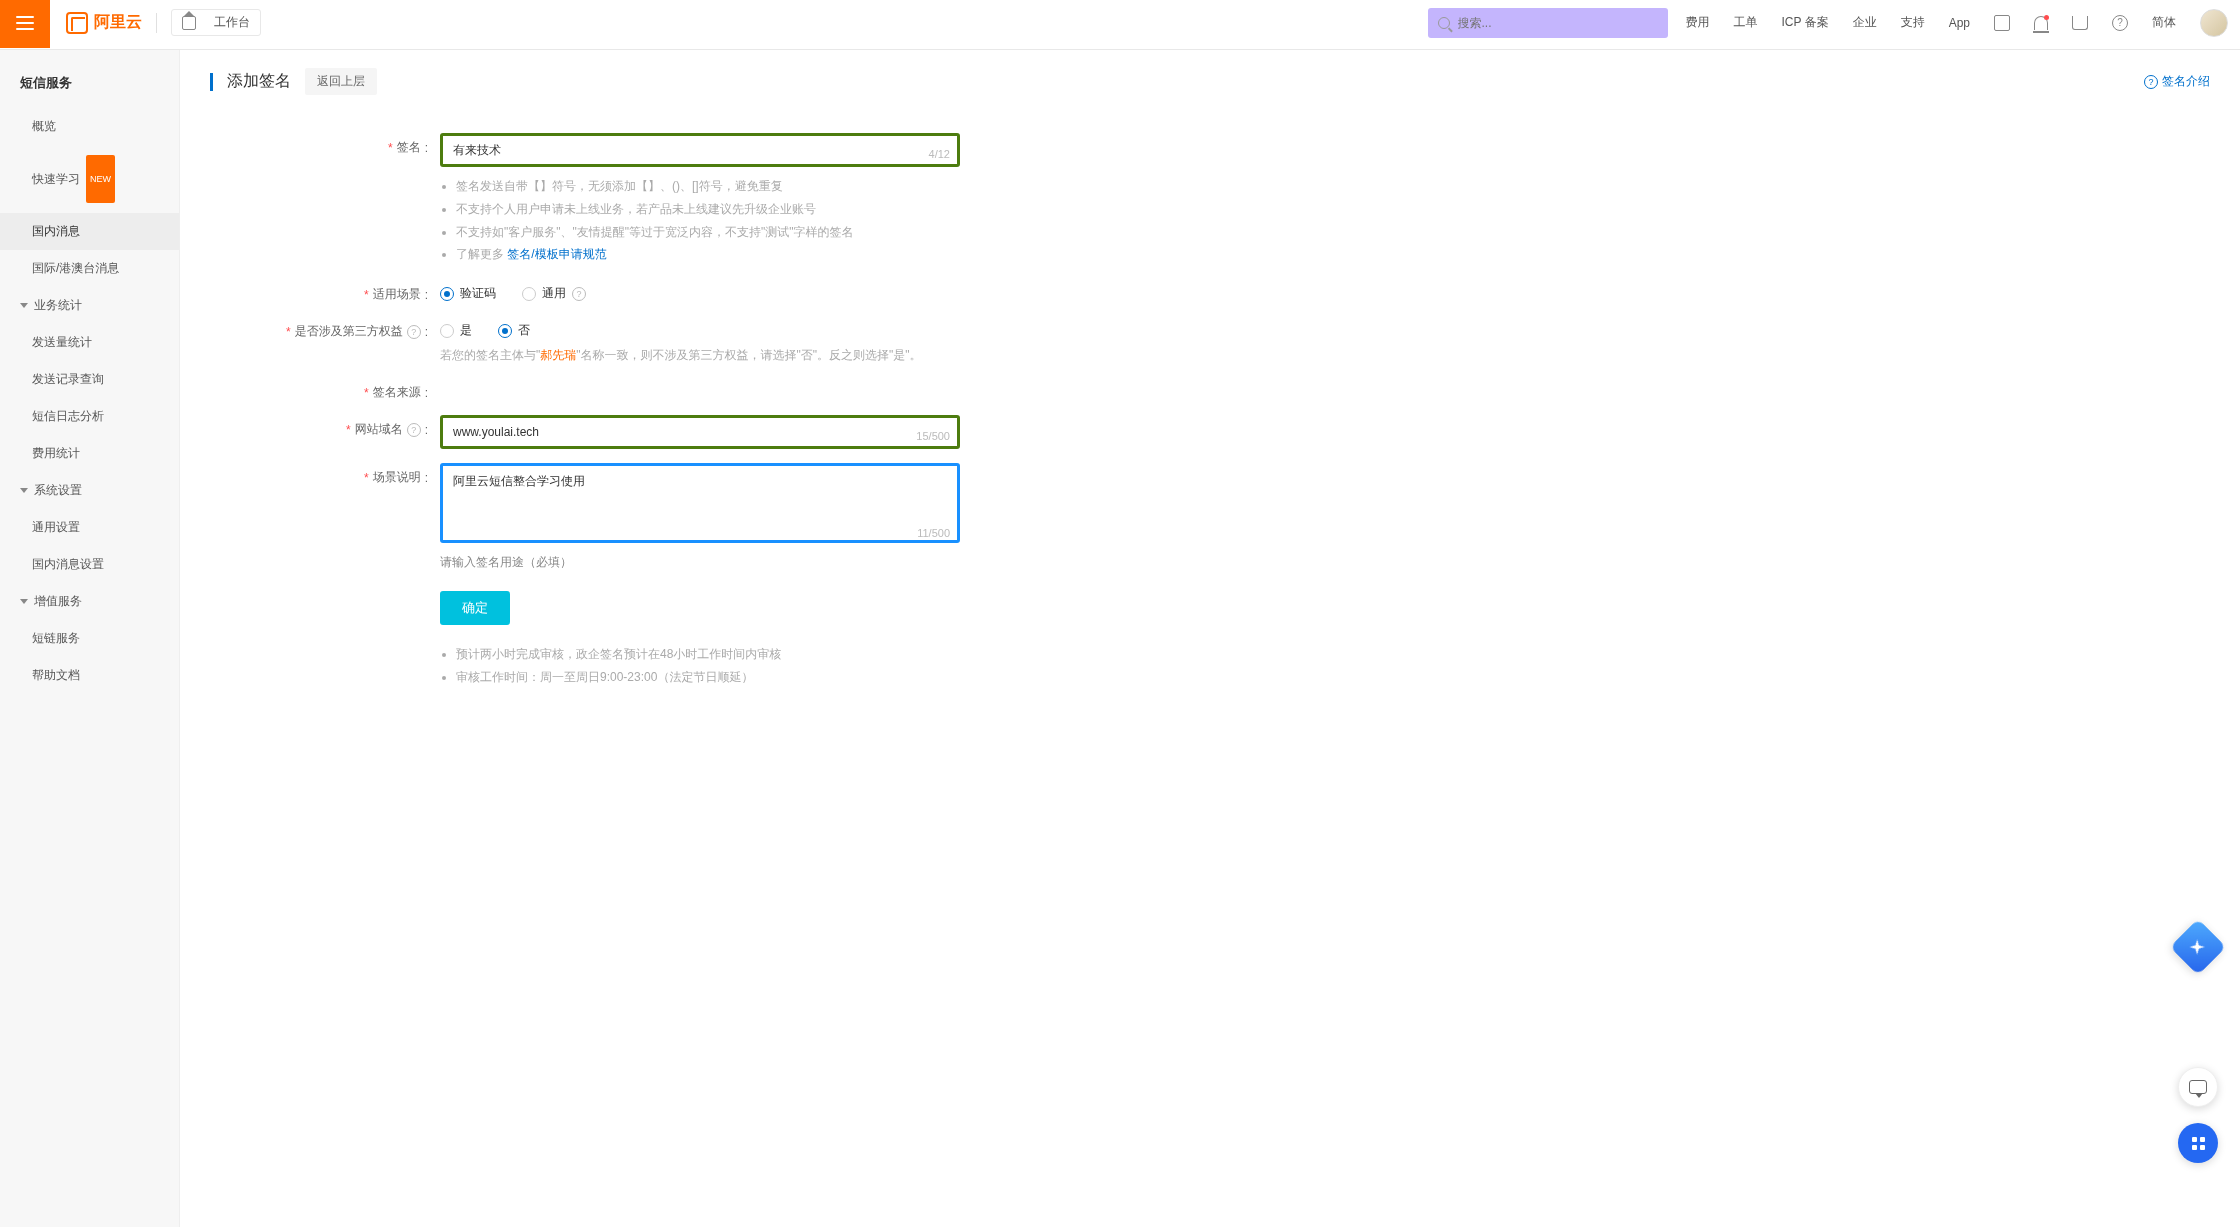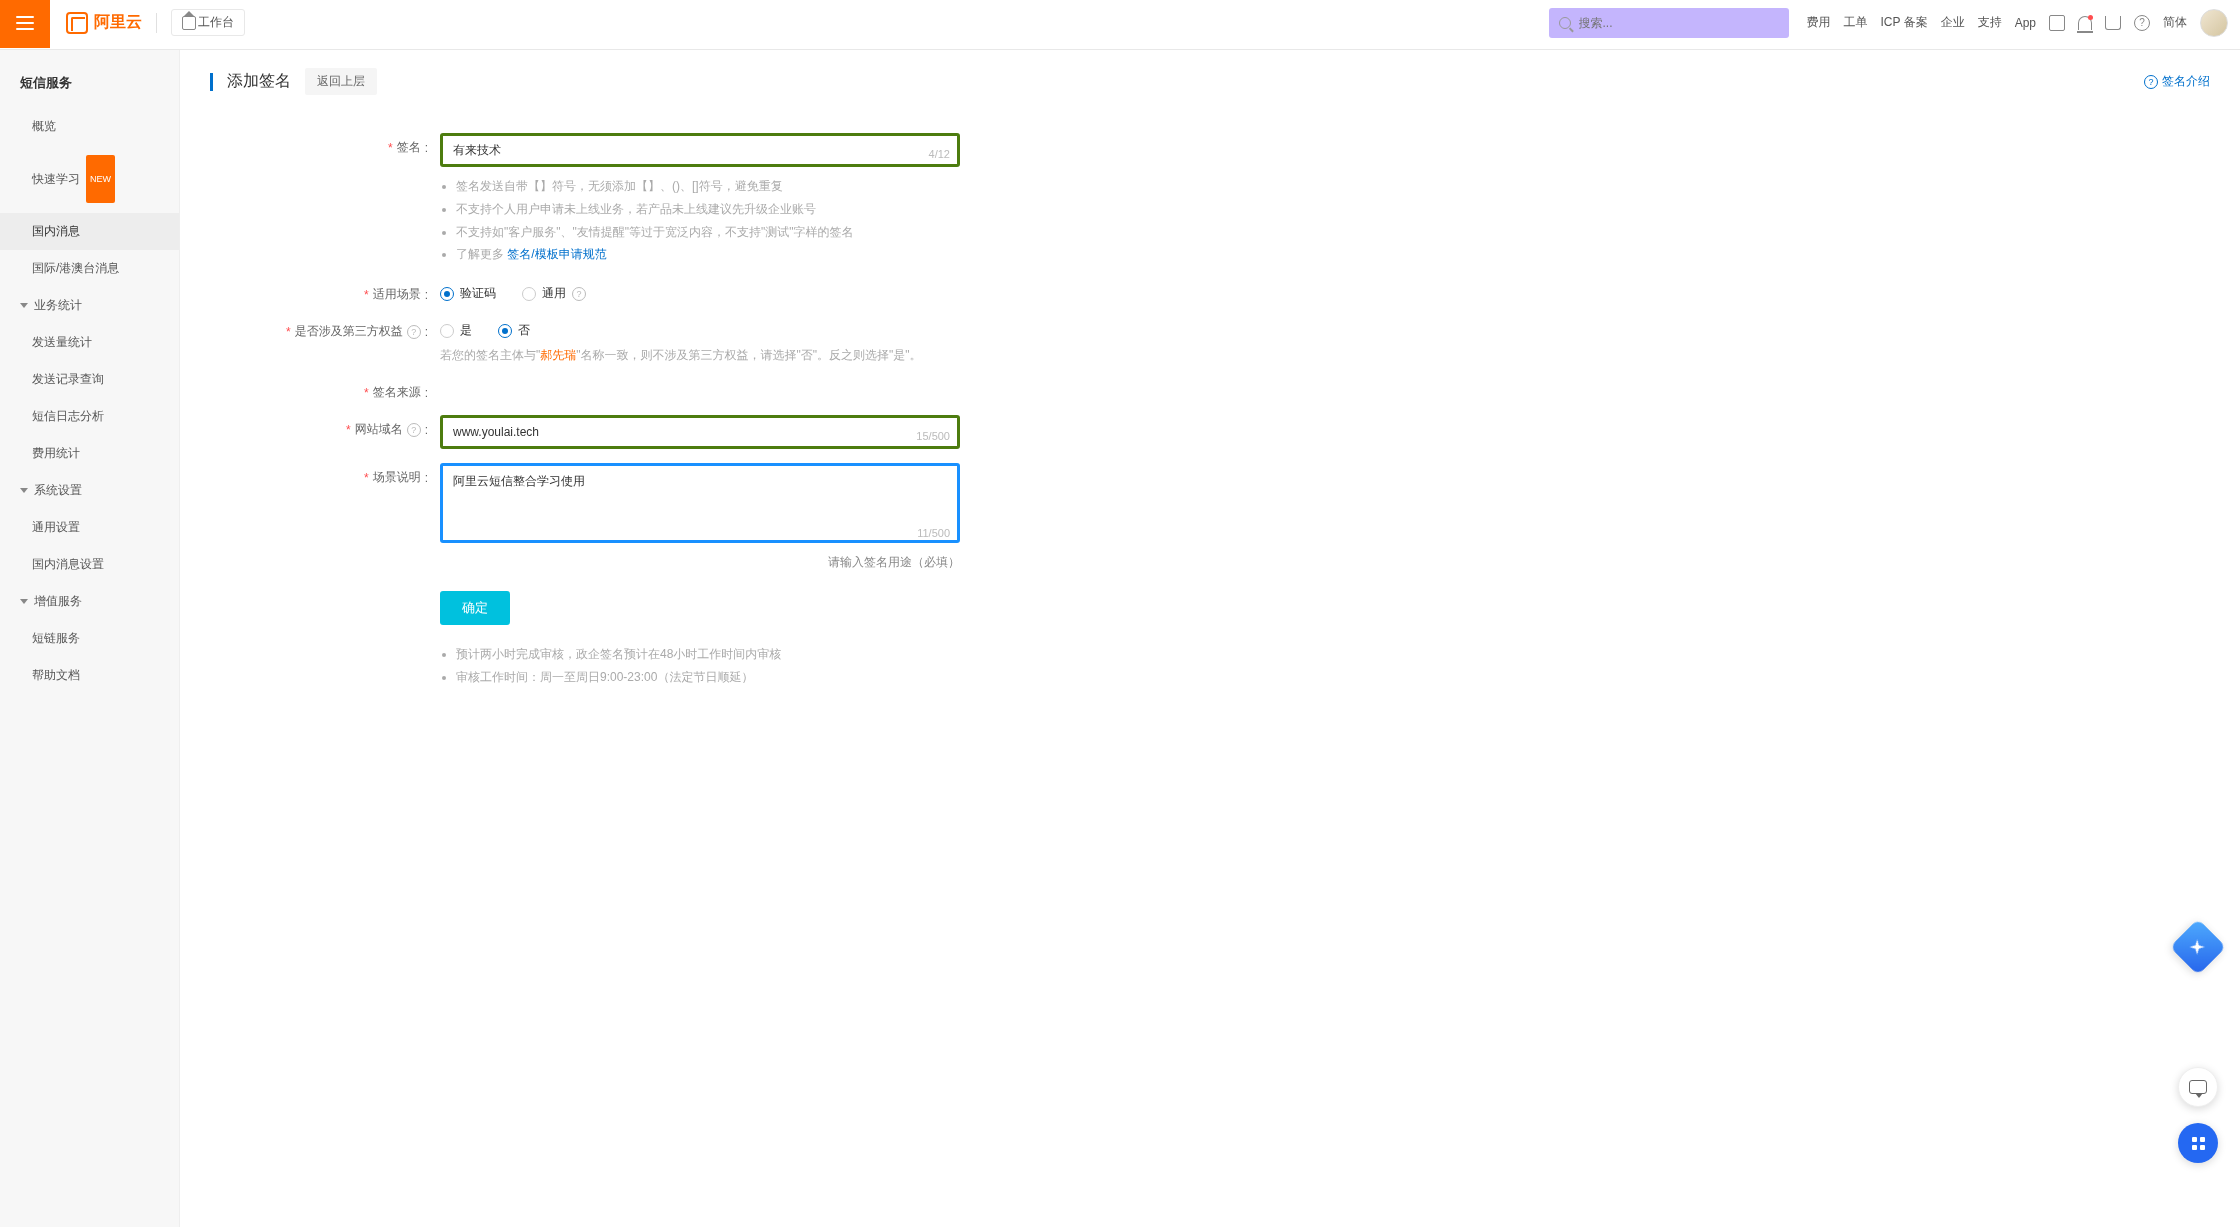--- a/index.html
+++ b/index.html
@@ -5,29 +5,29 @@
 * { margin:0; padding:0; box-sizing:border-box; }
 body { font-family:-apple-system,BlinkMacSystemFont,"PingFang SC","Microsoft YaHei",sans-serif; font-size:12px; color:#333; background:#fff; }
 .topbar { height:50px; border-bottom:1px solid #e8e8e8; display:flex; align-items:center; padding:0 12px 4px 0; }
 .hamburger { width:50px; height:50px; background:#ff6a00; display:flex; align-items:center; justify-content:center; cursor:pointer; }
 .hamburger-lines { width:18px; height:14px; display:flex; flex-direction:column; justify-content:space-between; }
 .hamburger-lines span { height:2px; background:#fff; border-radius:1px; }
 .logo { margin-left:16px; display:flex; align-items:center; gap:6px; color:#ff6a00; font-weight:bold; font-size:16px; }
 .logo-mark { width:22px; height:22px; border:2px solid #ff6a00; border-radius:4px; position:relative; }
 .logo-mark::before { content:""; position:absolute; left:3px; top:3px; width:12px; height:12px; border:2px solid #ff6a00; border-right:none; border-bottom:none; border-radius:2px 0 0 0; }
 .divider-v { width:1px; height:20px; background:#e0e0e0; margin:0 14px; }
-.workbench { display:flex; align-items:center; gap:2px; padding:4px 10px; border:1px solid #e8e8e8; border-radius:3px; cursor:pointer; color:#555; }
+.workbench { display:flex; align-items:center; gap:18px; padding:4px 10px; border:1px solid #e8e8e8; border-radius:3px; cursor:pointer; color:#555; }
 .home-icon { width:14px; height:14px; border:1.5px solid #888; border-radius:2px; position:relative; }
 .home-icon::before { content:""; position:absolute; top:-6px; left:1px; width:0; height:0; border-left:5px solid transparent; border-right:5px solid transparent; border-bottom:5px solid #888; }
 .topbar-flex { flex:1; }
 .search-box { width:240px; height:30px; background:#c4b5fd; border-radius:3px; display:flex; align-items:center; padding:0 10px; gap:8px; }
 .search-icon { width:12px; height:12px; border:1.5px solid #999; border-radius:50%; position:relative; }
 .search-icon::after { content:""; position:absolute; width:5px; height:1.5px; background:#999; bottom:-3px; right:-4px; transform:rotate(45deg); }
 .search-box input { border:none; background:transparent; outline:none; flex:1; font-size:12px; color:#666; }
-.top-links { display:flex; align-items:center; gap:13px; margin-left:18px; color:#555; }
+.top-links { display:flex; align-items:center; gap:24px; margin-left:18px; color:#555; }
 .top-links > * { cursor:pointer; }
 .icon-box { width:16px; height:16px; border:1.5px solid #888; border-radius:2px; }
 .bell { width:14px; height:14px; border:1.5px solid #888; border-radius:50% 50% 0 0; border-bottom:none; position:relative; }
 .bell::after { content:""; position:absolute; bottom:-3px; left:-2px; width:16px; height:1.5px; background:#888; }
 .bell-dot { position:absolute; top:-2px; right:-2px; width:5px; height:5px; background:#ff4d4f; border-radius:50%; }
 .cart { width:16px; height:14px; border:1.5px solid #888; border-top:none; border-radius:0 0 3px 3px; }
 .q-icon { width:16px; height:16px; border:1.5px solid #888; border-radius:50%; display:flex; align-items:center; justify-content:center; font-size:10px; color:#888; }
 .avatar { width:28px; height:28px; border-radius:50%; background:linear-gradient(135deg,#f0e6d2,#d4c5a0); border:1px solid #ddd; }
 .layout { display:flex; height:calc(100vh - 50px); }
 .sidebar { width:180px; background:#f7f7f7; border-right:1px solid #eee; padding-top:16px; }
@@ -254,21 +254,21 @@
         </div>
       </div>
 
       <div class="form-row">
         <div class="form-label"><span class="req">*</span><span>场景说明</span>:</div>
         <div class="form-control">
           <div class="input-wrap">
             <textarea style="">阿里云短信整合学习使用</textarea>
             <span class="counter">11/500</span>
           </div>
-          <div class="sub-hint" style="color:#888;text-align:right;">请输入签名用途（必填）</div>
+          <div class="sub-hint" style="color:#888;">请输入签名用途（必填）</div>
         </div>
       </div>
 
       <div class="form-row">
         <div class="form-label"></div>
         <div class="form-control">
           <button class="submit-btn">确定</button>
           <ul class="hints" style="margin-top:18px;">
             <li>预计两小时完成审核，政企签名预计在48小时工作时间内审核</li>
             <li>审核工作时间：周一至周日9:00-23:00（法定节日顺延）</li>

